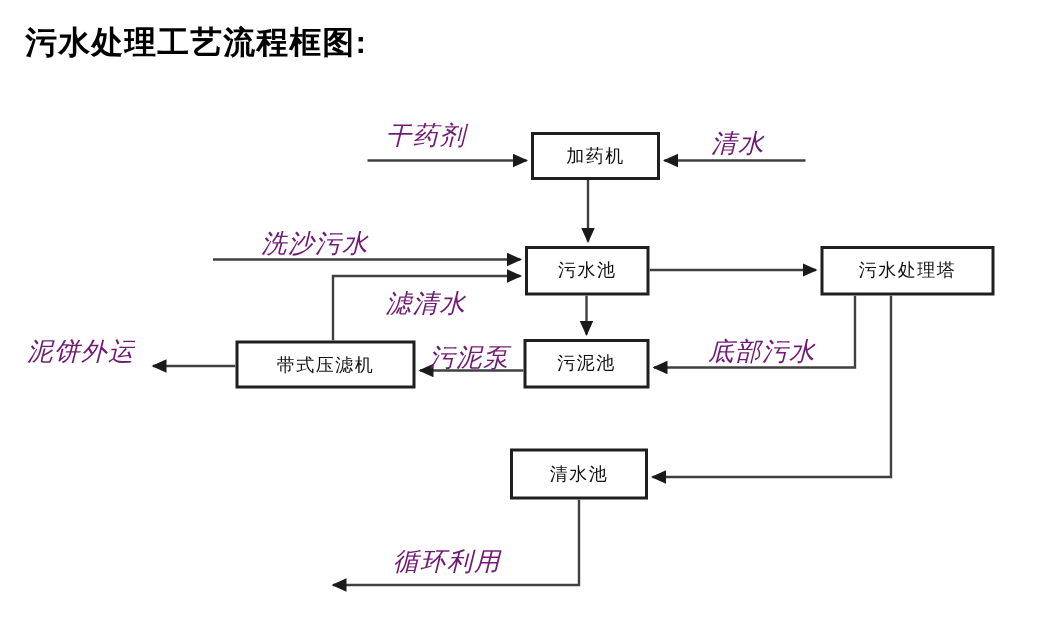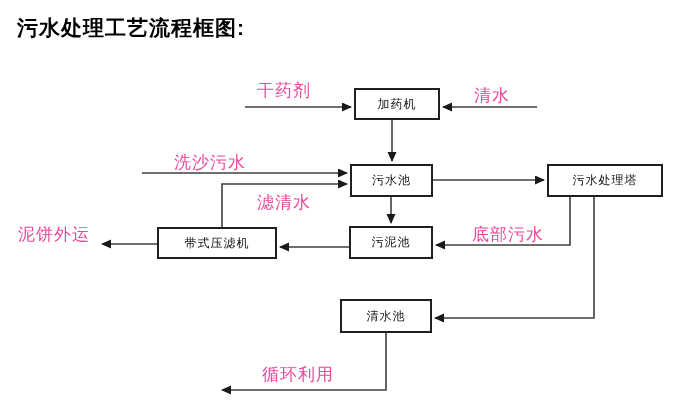--- a/index.html
+++ b/index.html
@@ -37,23 +37,24 @@
   }
   .node-dosing-machine   { left: 354px; top:  88px; width:  86px; height: 32px; }
   .node-sewage-pool      { left: 350px; top: 164px; width:  83px; height: 33px; }
   .node-treatment-tower  { left: 547px; top: 164px; width: 116px; height: 33px; }
   .node-sludge-pool      { left: 349px; top: 226px; width:  84px; height: 33px; }
   .node-belt-filter      { left: 157px; top: 227px; width: 120px; height: 32px; }
   .node-clean-pool       { left: 340px; top: 299px; width:  92px; height: 34px; }
   .flow-label {
     position: absolute;
     font-size: 17px;
-    color: #ec4899;
+    color: #701a75;
     letter-spacing: 1px;
     white-space: nowrap;
+    font-style: italic;
   }
   .lbl-dry-agent      { left: 257px; top:  79px; }
   .lbl-clean-water    { left: 474px; top:  84px; }
   .lbl-sand-washing   { left: 174px; top: 151px; }
   .lbl-sewage-pump    { left: 452px; top: 156px; }
   .lbl-filtered-water { left: 257px; top: 191px; }
   .lbl-sludge-pump    { left: 286px; top: 227px; }
   .lbl-bottom-sewage  { left: 472px; top: 223px; }
   .lbl-mud-cake       { left:  18px; top: 223px; }
   .lbl-recycle        { left: 262px; top: 363px; }
@@ -91,17 +92,18 @@
   <div class="node node-sewage-pool">污水池</div>
   <div class="node node-treatment-tower">污水处理塔</div>
   <div class="node node-sludge-pool">污泥池</div>
   <div class="node node-belt-filter">带式压滤机</div>
   <div class="node node-clean-pool">清水池</div>
 
   <div class="flow-label lbl-dry-agent">干药剂</div>
   <div class="flow-label lbl-clean-water">清水</div>
   <div class="flow-label lbl-sand-washing">洗沙污水</div>
   <div class="flow-label lbl-filtered-water">滤清水</div>
+  <div class="flow-label lbl-sludge-pump">污泥泵</div>
   <div class="flow-label lbl-bottom-sewage">底部污水</div>
   <div class="flow-label lbl-mud-cake">泥饼外运</div>
   <div class="flow-label lbl-recycle">循环利用</div>
 
 </div>
 
 </body></html>

